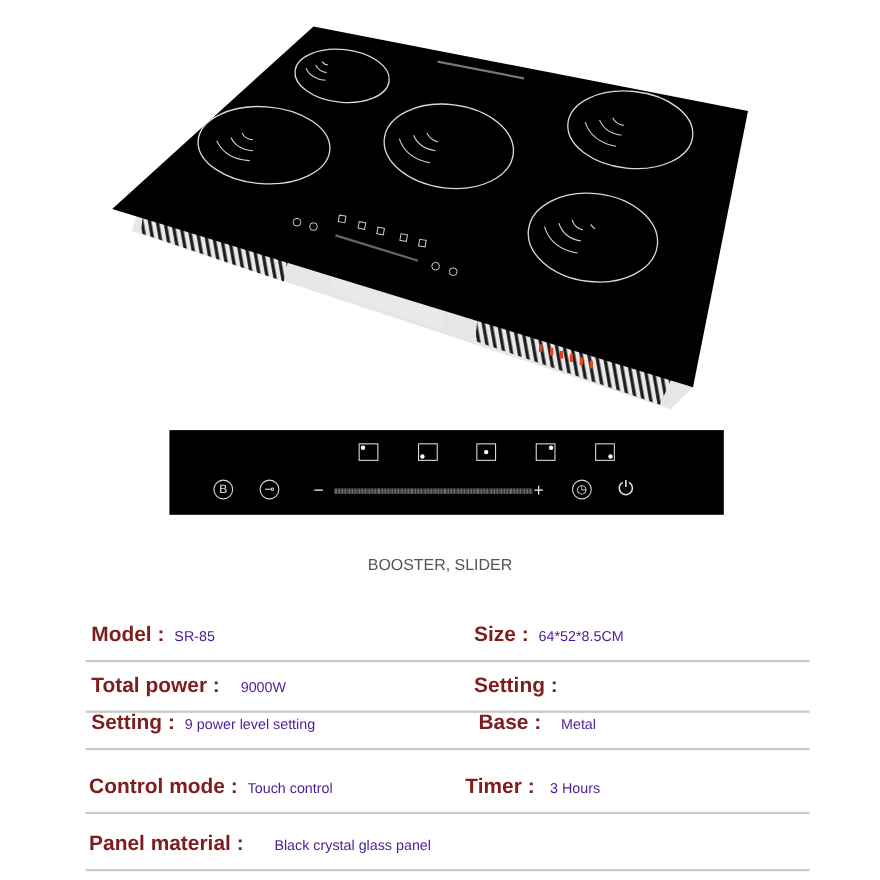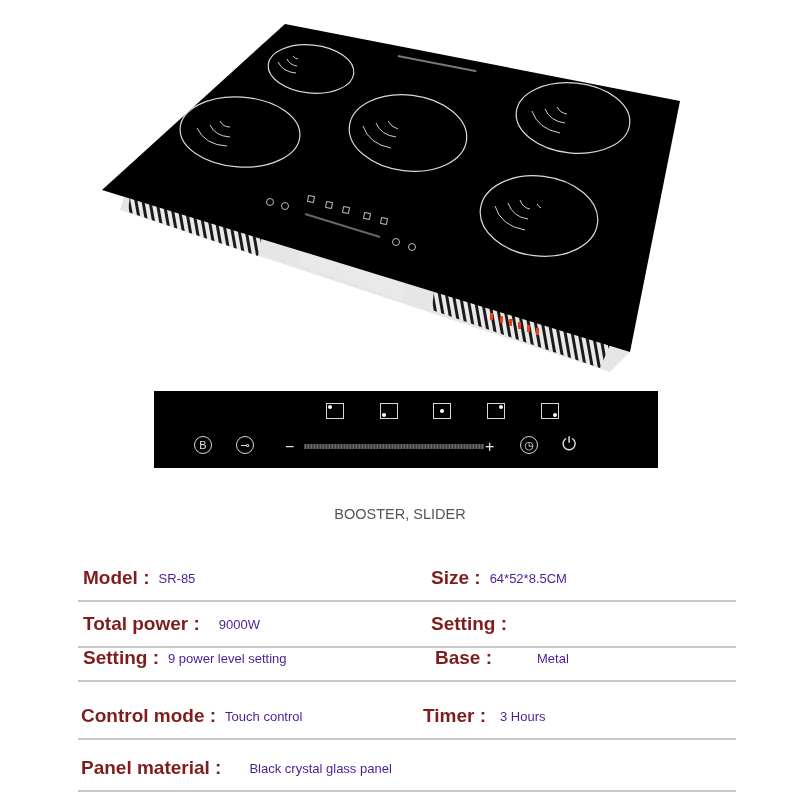--- a/index.html
+++ b/index.html
@@ -157,21 +157,21 @@
     </div>
   <div class="spec-cell" style="left:353px;">
       <span class="spec-label">Setting :</span>
     </div>
 </div>
 <div class="spec-row" style="top:636px;">
   <div class="spec-cell" style="left:5px;">
       <span class="spec-label">Setting :</span>
       <span class="spec-value">9 power level setting</span>
     </div>
-  <div class="spec-cell" style="left:357px;gap:27px;">
+  <div class="spec-cell" style="left:357px;">
       <span class="spec-label">Base :</span>
       <span class="spec-value" style="margin-left:18px;">Metal</span>
     </div>
 </div>
 <div class="spec-row" style="top:694px;">
   <div class="spec-cell" style="left:3px;">
       <span class="spec-label">Control mode :</span>
       <span class="spec-value">Touch control</span>
     </div>
   <div class="spec-cell" style="left:345px;">

